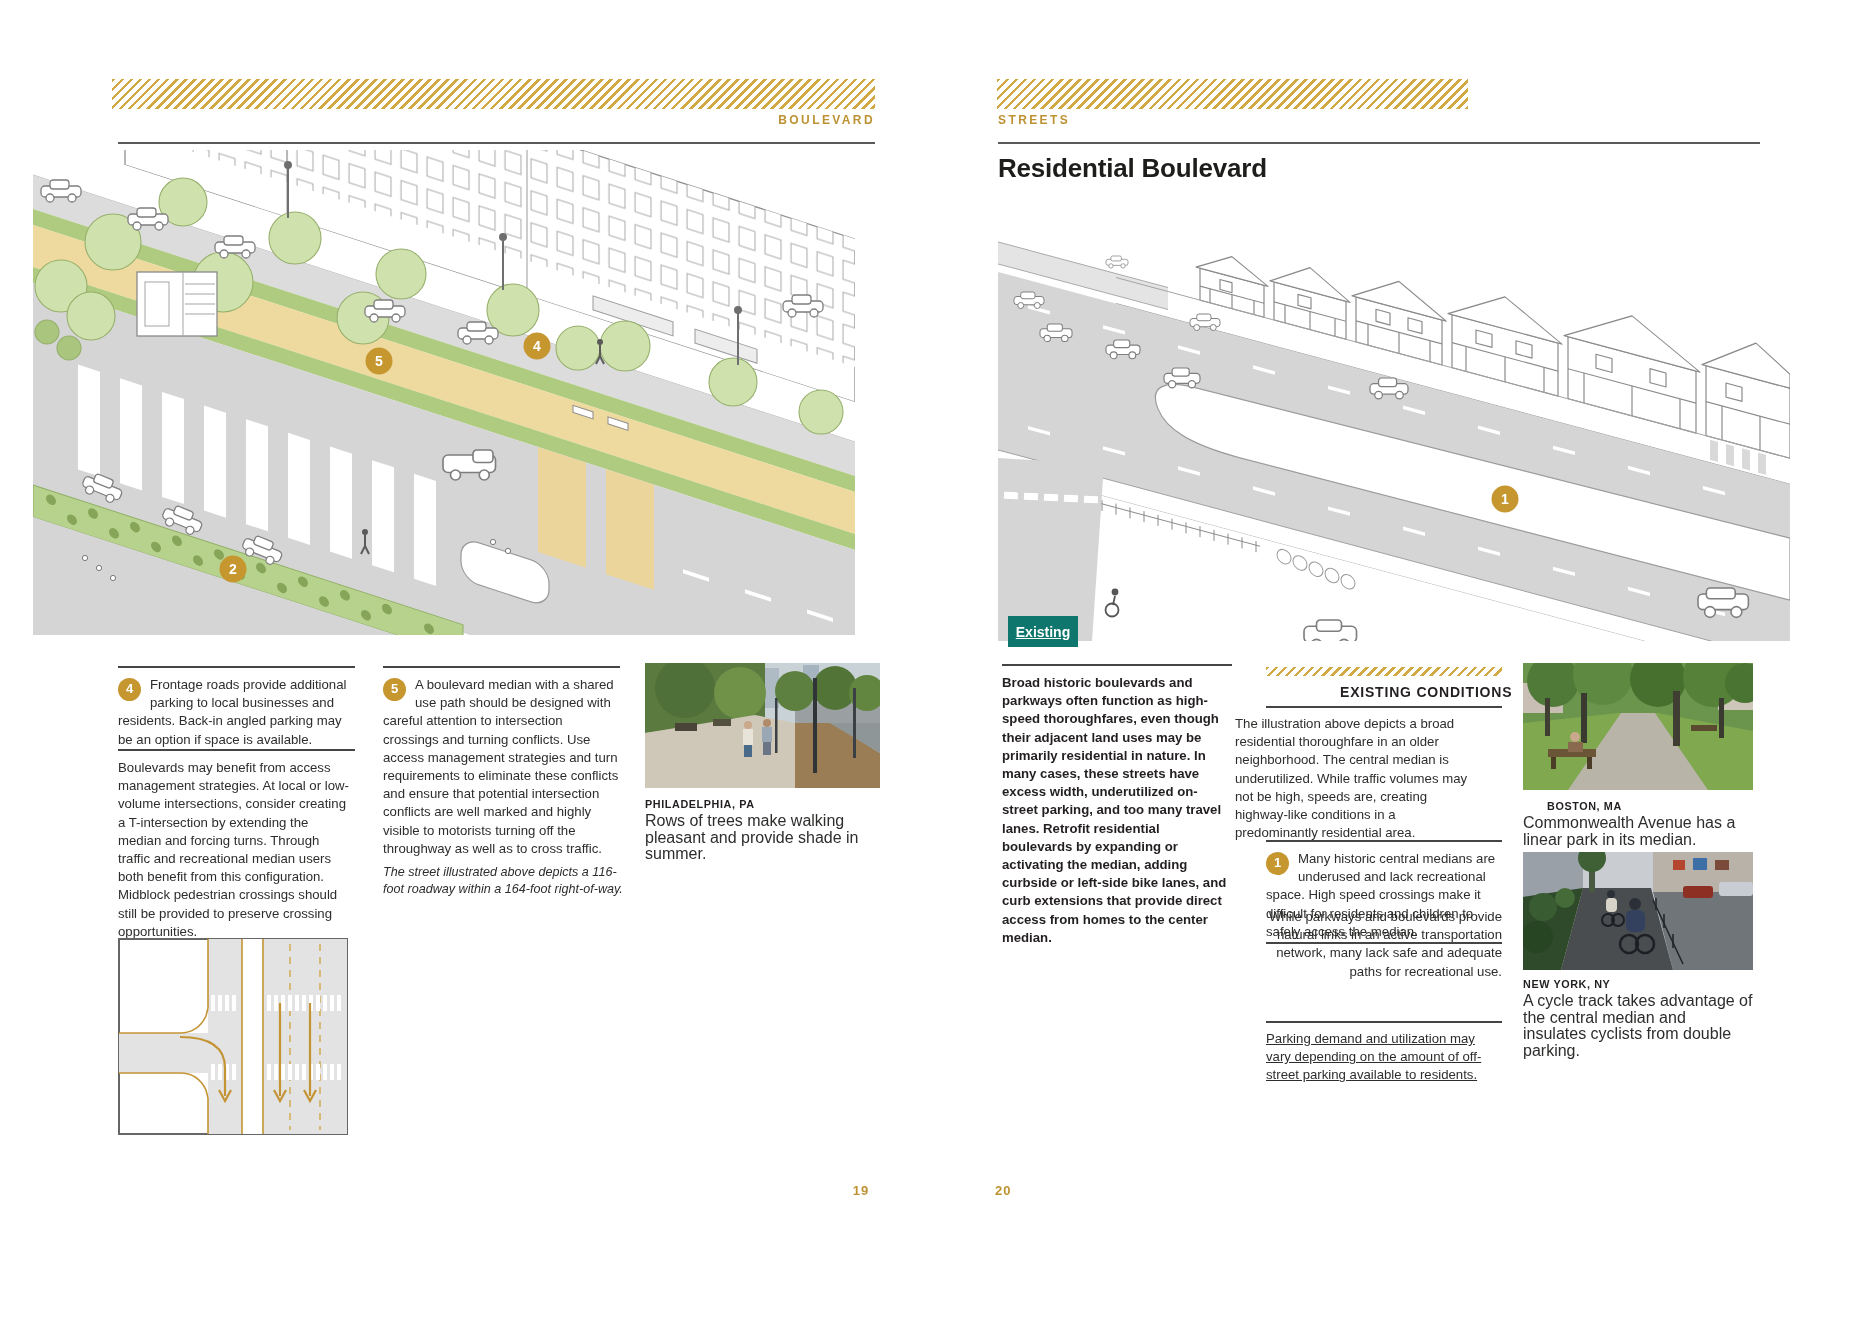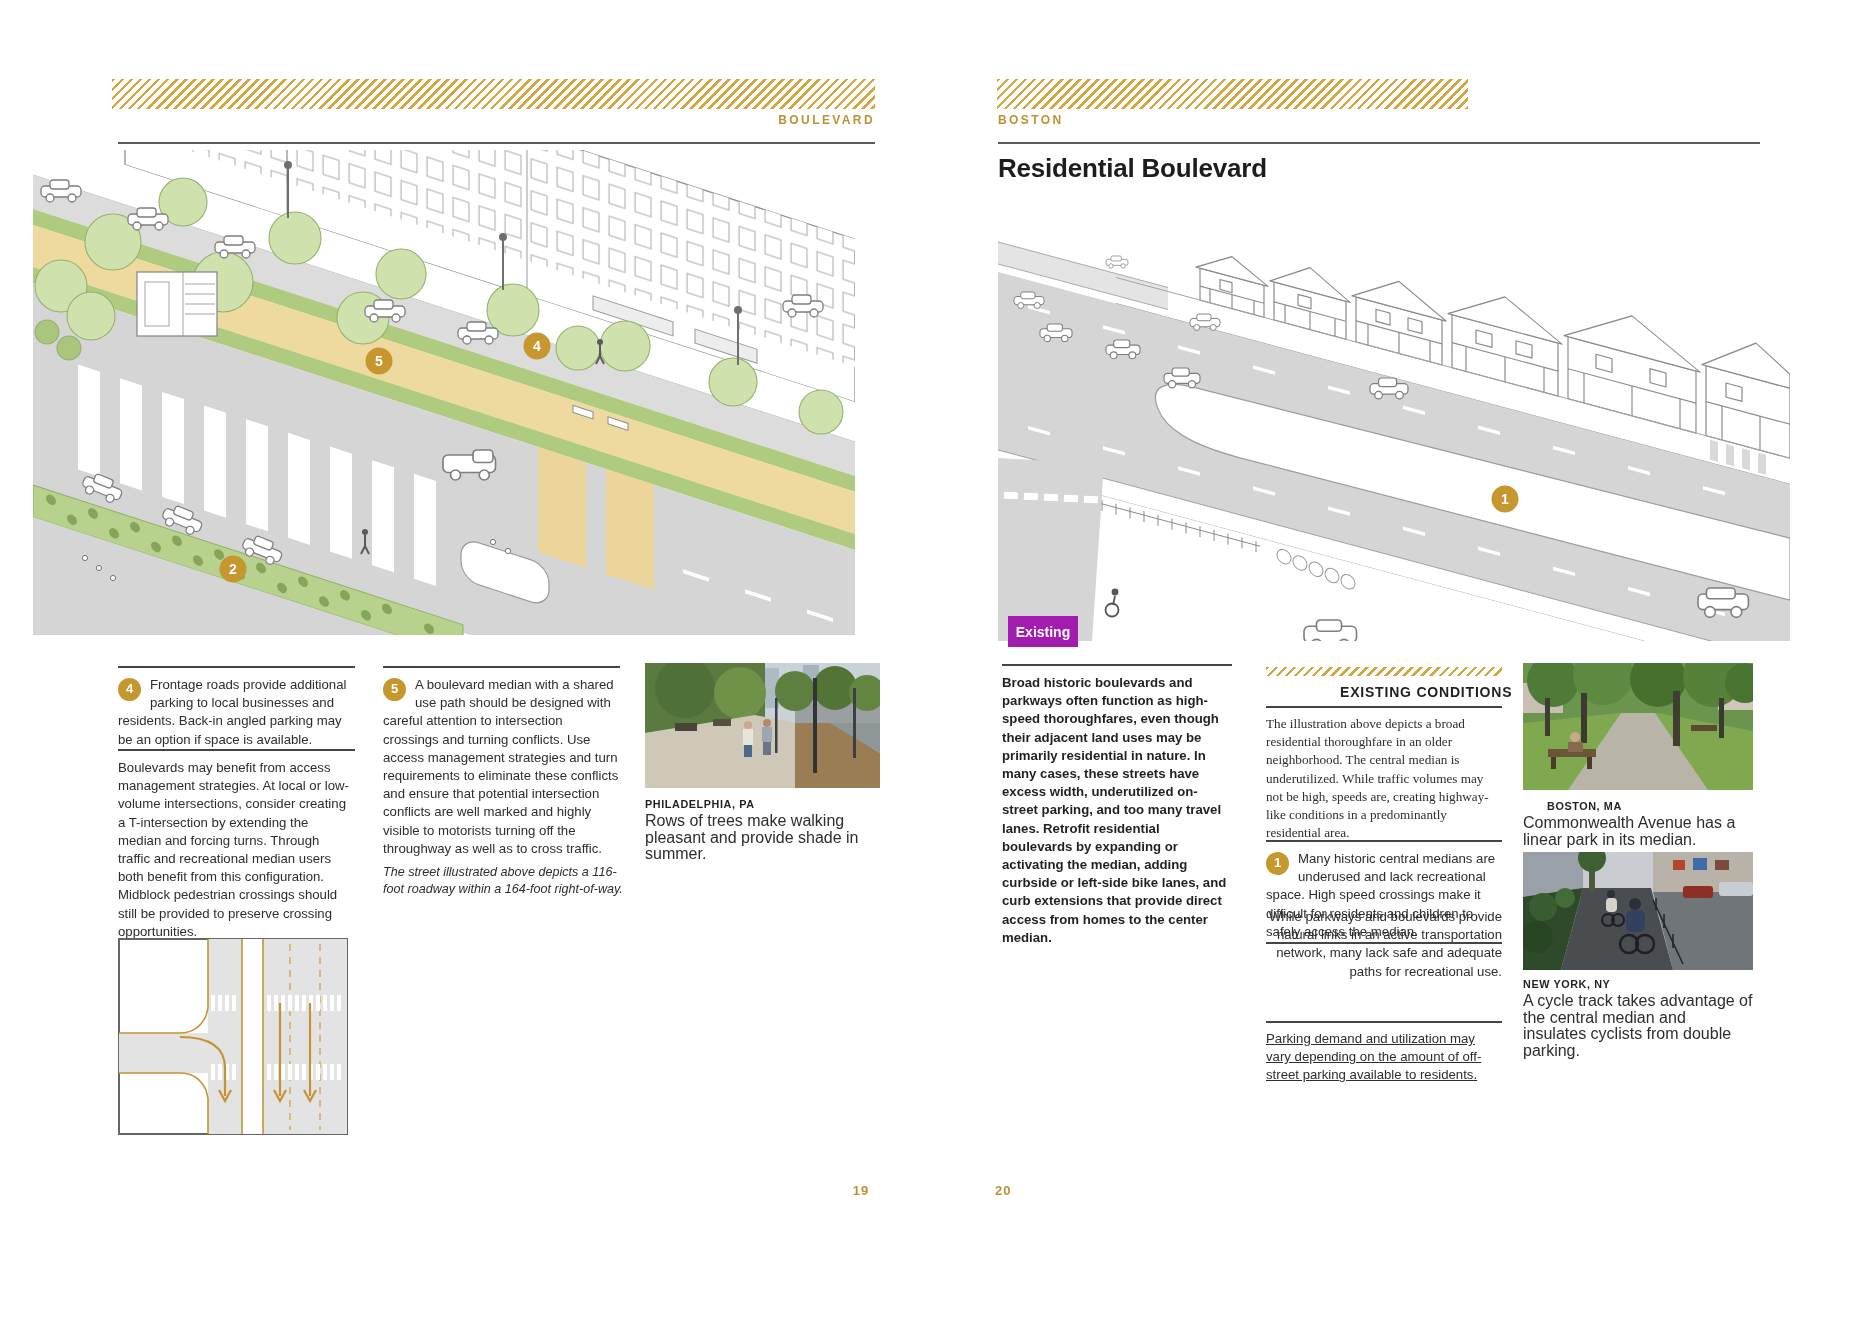--- a/index.html
+++ b/index.html
@@ -13,22 +13,22 @@
   .bold-text{font-weight:bold;color:#231f20;}
   .italic-note{font-style:italic;font-size:12.6px;line-height:17px;color:#2e2d2c;}
   .page-title{font-size:26px;font-weight:bold;color:#1d1d1b;letter-spacing:-0.2px;}
   .ec-heading{font-size:14px;font-weight:bold;letter-spacing:0.8px;color:#231f20;}
   .loc{font-size:10.8px;font-weight:bold;letter-spacing:0.6px;color:#231f20;}
   .cap{font-size:16px;line-height:16.6px;color:#2e2d2c;}
   .pagenum{font-size:13px;font-weight:bold;color:#bd9233;letter-spacing:1px;}
   .nbadge-wrap{float:left;width:32px;height:36px;}
   .nbadge{width:23px;height:23px;border-radius:50%;background:#c6962f;color:#fff;
           font-size:13px;font-weight:bold;display:flex;align-items:center;justify-content:center;margin-top:2px;}
-  .tag{background:#a21caf;color:#ffffff;font-size:14px;font-weight:bold;
-       display:flex;align-items:center;justify-content:center;}
+  .tag{background:#0f766e;color:#ffffff;font-size:14px;font-weight:bold;
+       display:flex;align-items:center;justify-content:center;text-decoration:underline;}
   .photo{border:0;overflow:hidden;}
 </style>
 </head>
 <body>
 
 <div class="abs hatch" style="left:112px;top:79px;width:763px;height:30px;"></div>
 <div class="abs kicker" style="left:112px;top:113px;width:763px;text-align:right;">BOULEVARD</div>
 <div class="abs rule" style="left:118px;top:142px;width:757px;"></div>
 
 <svg class="abs" style="left:33px;top:150px;" width="822" height="485" viewBox="0 0 822 485">
@@ -338,21 +338,21 @@
   </g>
   <rect x="30" y="60" width="22" height="8" fill="#4a4438"></rect>
     <rect x="68" y="56" width="18" height="7" fill="#54503f"></rect>
 </svg>
 <div class="abs loc" style="left:645px;top:798px;width:235px;">PHILADELPHIA, PA</div>
 <div class="abs cap" style="left:645px;top:813px;width:235px;">Rows of trees make walking pleasant and provide shade in summer.</div>
 
 <div class="abs pagenum" style="left:845px;top:1183px;width:32px;text-align:center;">19</div>
 
 <div class="abs hatch" style="left:997px;top:79px;width:471px;height:30px;"></div>
-<div class="abs kicker" style="left:998px;top:113px;width:400px;">BOSTON</div>
+<div class="abs kicker" style="left:998px;top:113px;width:400px;">STREETS</div>
 <div class="abs rule" style="left:998px;top:142px;width:762px;"></div>
 <div class="abs page-title" style="left:998px;top:153px;width:600px;">Residential Boulevard</div>
 
 <svg class="abs" style="left:998px;top:196px;" width="792" height="445" viewBox="0 0 792 445">
   <rect width="792" height="445" fill="#ffffff"></rect>
   <g transform="skewY(15)" stroke-linejoin="round">
 
     <rect x="0" y="46" width="170" height="22" fill="#e4e4e4"></rect>
     <line x1="0" y1="46" x2="170" y2="46" stroke="#aaaaaa"></line>
       <line x1="0" y1="68" x2="170" y2="68" stroke="#aaaaaa"></line>
@@ -551,21 +551,21 @@
 </svg>
 
 <div class="abs tag" style="left:1008px;top:616px;width:70px;height:31px;">Existing</div>
 
 <div class="abs colrule" style="left:1002px;top:664px;width:230px;"></div>
 <div class="abs body-text bold-text" style="left:1002px;top:674px;width:230px;">Broad historic boulevards and parkways often function as high-speed thoroughfares, even though their adjacent land uses may be primarily residential in nature. In many cases, these streets have excess width, underutilized on-street parking, and too many travel lanes. Retrofit residential boulevards by expanding or activating the median, adding curbside or left-side bike lanes, and curb extensions that provide direct access from homes to the center median.</div>
 
 <div class="abs hatch" style="left:1266px;top:667px;width:236px;height:9px;"></div>
 <div class="abs ec-heading" style="left:1340px;top:684px;width:236px;">EXISTING CONDITIONS</div>
 <div class="abs colrule" style="left:1266px;top:706px;width:236px;"></div>
-<div class="abs body-text" style="left:1266px;top:715px;width:236px;font-family:Liberation Serif, serif;">The illustration above depicts a broad residential thoroughfare in an older neighborhood. The central median is underutilized. While traffic volumes may not be high, speeds are, creating highway-like conditions in a predominantly residential area.</div>
+<div class="abs body-text" style="left:1235px;top:715px;width:236px;">The illustration above depicts a broad residential thoroughfare in an older neighborhood. The central median is underutilized. While traffic volumes may not be high, speeds are, creating highway-like conditions in a predominantly residential area.</div>
 <div class="abs colrule" style="left:1266px;top:840px;width:236px;"></div>
 <div class="abs body-text" style="left:1266px;top:850px;width:236px;">
   <span class="nbadge-wrap">
       <span class="nbadge">1</span>
     </span>
   <span>Many historic central medians are underused and lack recreational space. High speed crossings make it difficult for residents and children to safely access the median.</span>
 </div>
 <div class="abs colrule" style="left:1266px;top:942px;width:236px;"></div>
 <div class="abs body-text" style="left:1266px;top:908px;width:236px;text-align:right;">While parkways and boulevards provide natural links in an active transportation network, many lack safe and adequate paths for recreational use.</div>
 <div class="abs colrule" style="left:1266px;top:1021px;width:236px;"></div>

